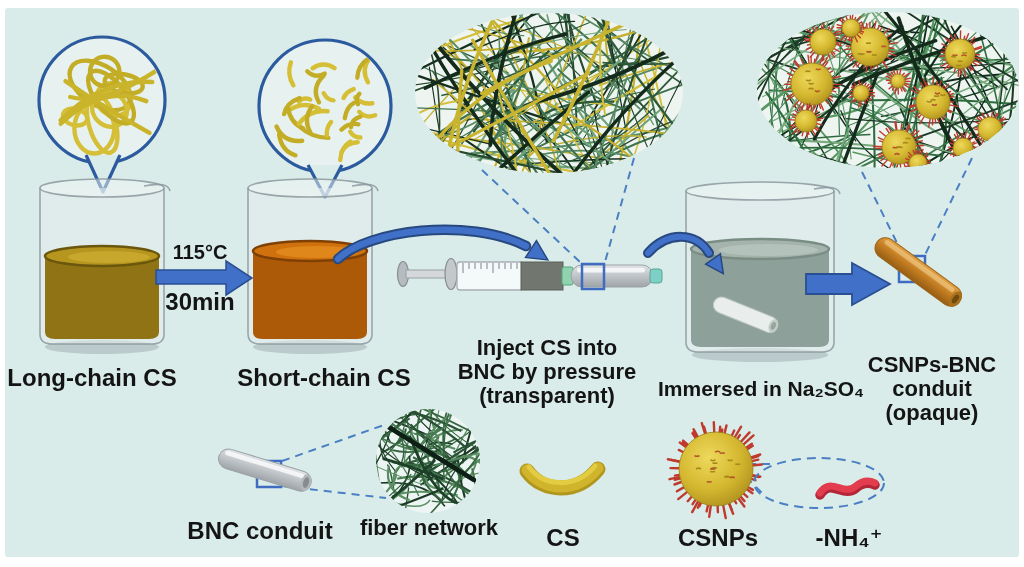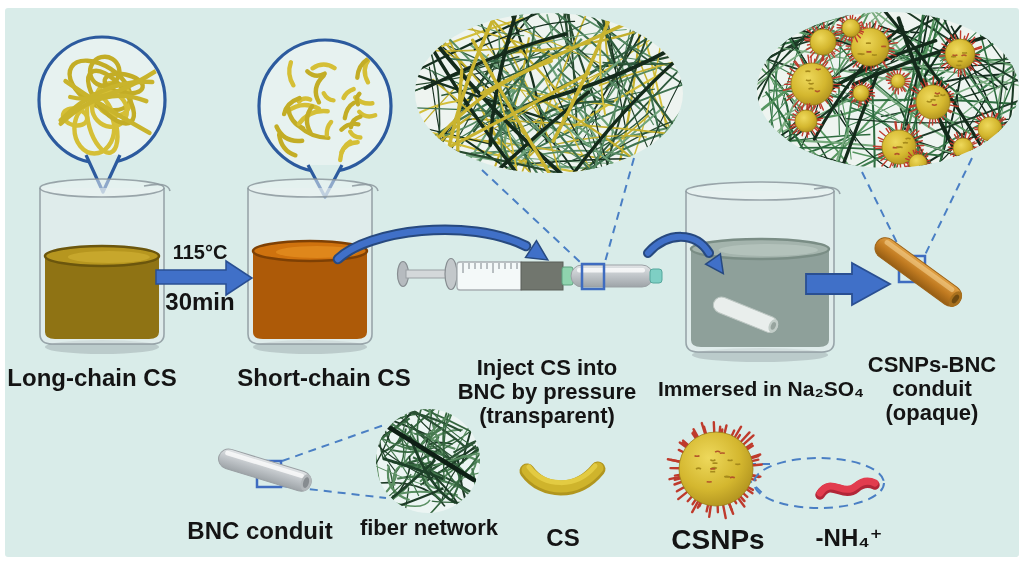--- a/index.html
+++ b/index.html
@@ -1105,36 +1105,36 @@
       <path d="M820,495 C831,477 843,499 856,488 C864,481 871,483 875,485" fill="none" stroke="#b22638" stroke-width="9.5" stroke-linecap="round"></path>
       <path d="M820,493 C831,476 843,497 856,486 C864,479 871,481 875,483" fill="none" stroke="#e23c4e" stroke-width="7" stroke-linecap="round"></path>
     </g>
   </svg>
 
   <div class="lbl" style="left:226px;top:365px;width:196px;font-size:24px">Short-chain CS</div>
   <div class="lbl" style="left:6px;top:365px;width:172px;font-size:24px">Long-chain CS</div>
   <div class="lbl" style="left:152px;top:242px;width:96px;font-size:20px">115°C</div>
   <div class="lbl" style="left:152px;top:289px;width:96px;font-size:24px">30min</div>
 
-  <div class="lbl" style="left:435px;top:356px;width:224px;font-size:22px;line-height:24px">
+  <div class="lbl" style="left:435px;top:336px;width:224px;font-size:22px;line-height:24px">
     <div>Inject CS into</div>
     <div>BNC by pressure</div>
     <div>(transparent)</div>
   </div>
 
   <div class="lbl" style="left:658px;top:376px;width:214px;font-size:21px;line-height:25px;text-align:left">
     <div>Immersed in Na₂SO₄</div>
   </div>
 
   <div class="lbl" style="left:862px;top:353px;width:140px;font-size:22px;line-height:24px">
     <div>CSNPs-BNC</div>
     <div>conduit</div>
     <div>(opaque)</div>
   </div>
 
   <div class="lbl" style="left:182px;top:518px;width:156px;font-size:24px">BNC conduit</div>
   <div class="lbl" style="left:354px;top:516px;width:150px;font-size:22px;line-height:23px">
     <div>fiber network</div>
   </div>
   <div class="lbl" style="left:520px;top:525px;width:86px;font-size:24px">CS</div>
-  <div class="lbl" style="left:663px;top:525px;width:110px;font-size:28px">CSNPs</div>
+  <div class="lbl" style="left:663px;top:525px;width:110px;font-size:24px">CSNPs</div>
   <div class="lbl" style="left:800px;top:525px;width:98px;font-size:24px">-NH₄⁺</div>
 </div>
 
 </body></html>

